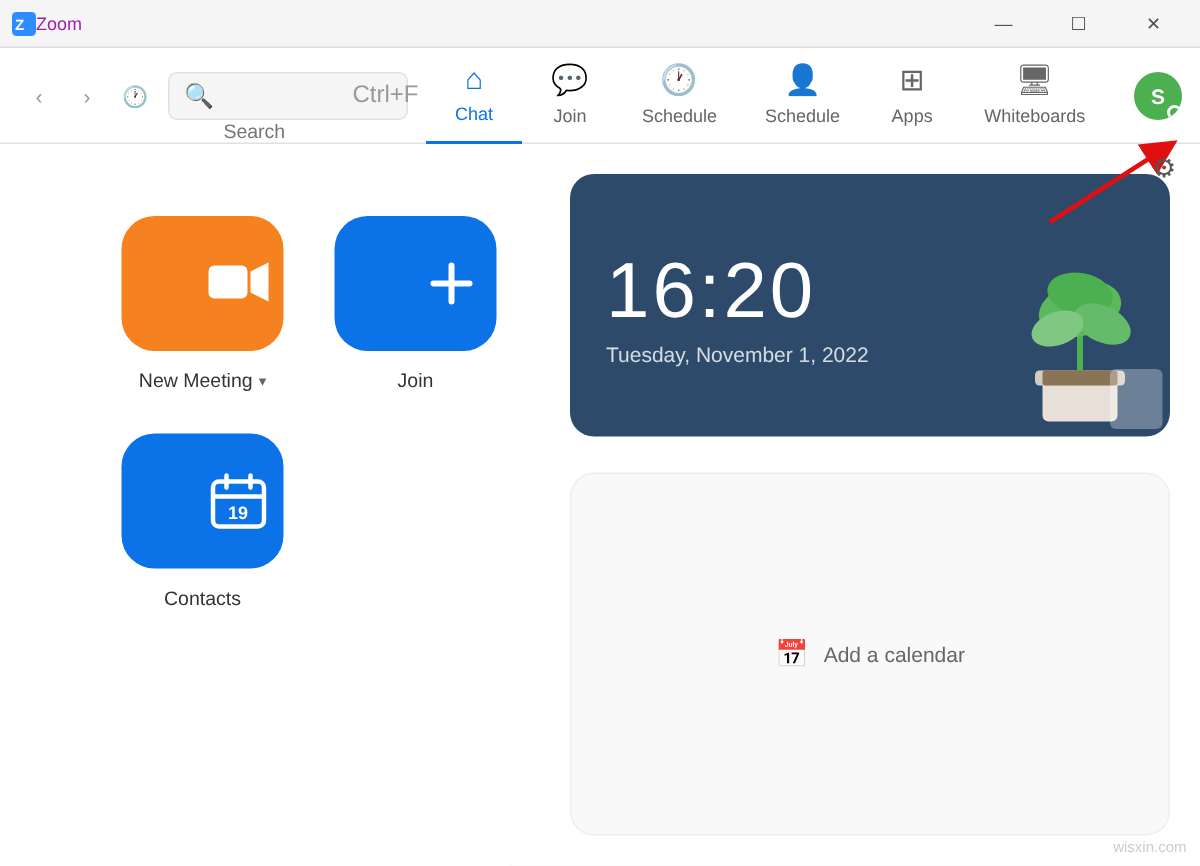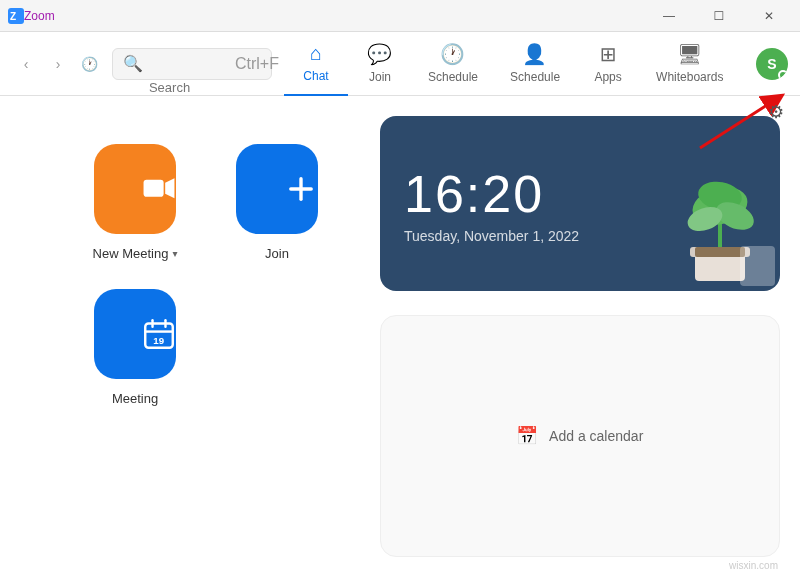--- a/index.html
+++ b/index.html
@@ -181,21 +181,21 @@
       gap: 28px 32px;
     }
     .action-item {
       display: flex;
       flex-direction: column;
       align-items: center;
       gap: 12px;
       cursor: pointer;
     }
     .action-btn {
-      width: 82px;
+      width: 108px;
       height: 90px;
       border-radius: 22px;
       display: flex;
       align-items: center;
       justify-content: center;
       font-size: 36px;
       color: white;
       cursor: pointer;
       position: relative;
       padding-left: 48px;
@@ -298,21 +298,21 @@
       width: 120px;
       height: 80px;
       z-index: 5;
       pointer-events: none;
     }
 
     
     .watermark {
       position: absolute;
       bottom: 6px;
-      right: 22px;
+      right: 9px;
       font-size: 10px;
       color: #ccc;
     }
 
     
     .zoom-icon {
       width: 16px;
       height: 16px;
     }
   </style>
@@ -411,21 +411,21 @@
         <div class="action-btn blue">
           <svg width="42" height="42" viewBox="0 0 42 42">
             <rect x="4" y="8" width="34" height="30" rx="4" fill="none" stroke="white" stroke-width="3"></rect>
             <line x1="4" y1="18" x2="38" y2="18" stroke="white" stroke-width="3"></line>
             <line x1="13" y1="4" x2="13" y2="12" stroke="white" stroke-width="3" stroke-linecap="round"></line>
             <line x1="29" y1="4" x2="29" y2="12" stroke="white" stroke-width="3" stroke-linecap="round"></line>
             <text x="14" y="33" font-size="12" fill="white" font-weight="bold">19</text>
           </svg>
         </div>
         <div class="action-label">
-          <span>Meeting</span>
+          <span>Contacts</span>
         </div>
       </div>
 
 
     </div>
   </div>
 
   <div class="right-panel">
 
     <div class="clock-card">

